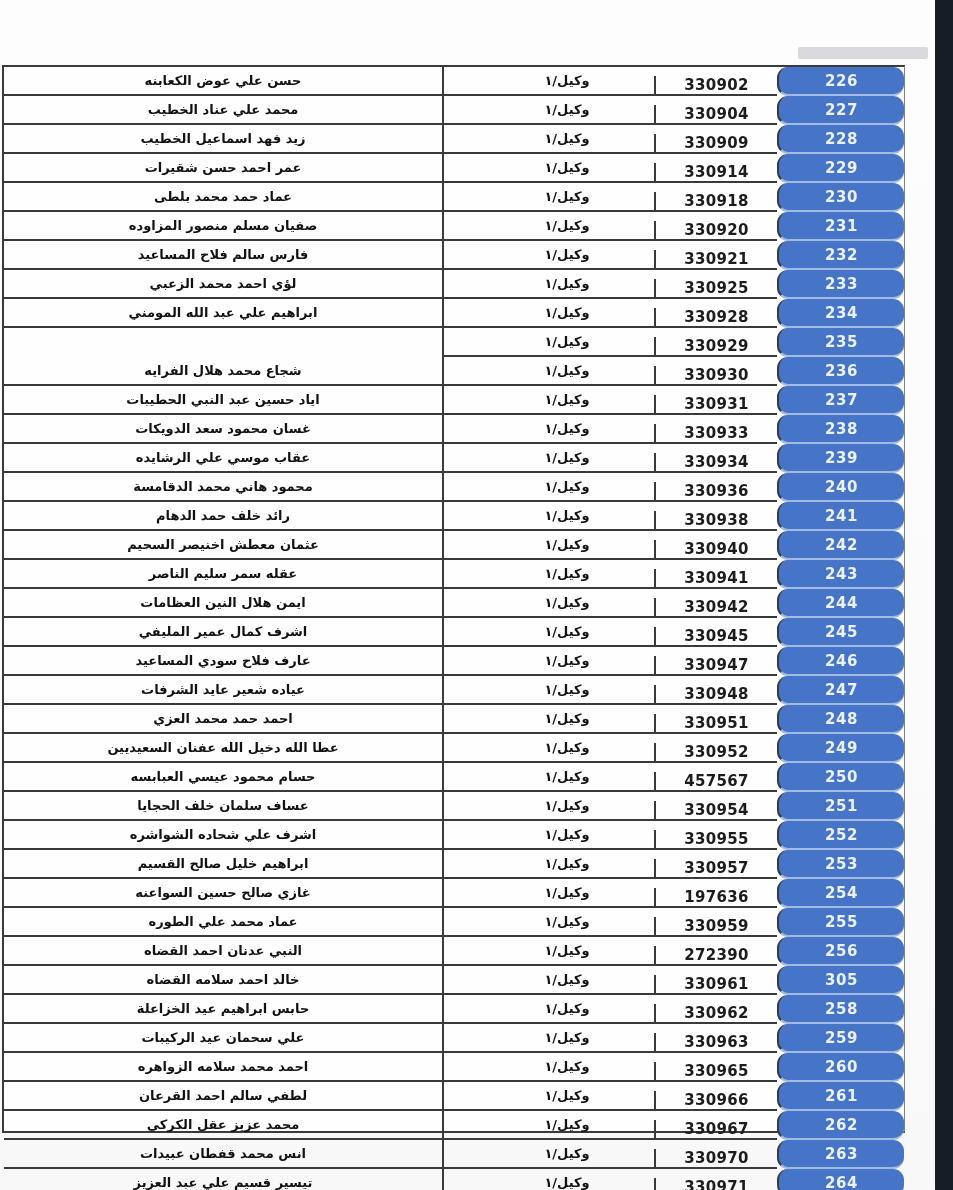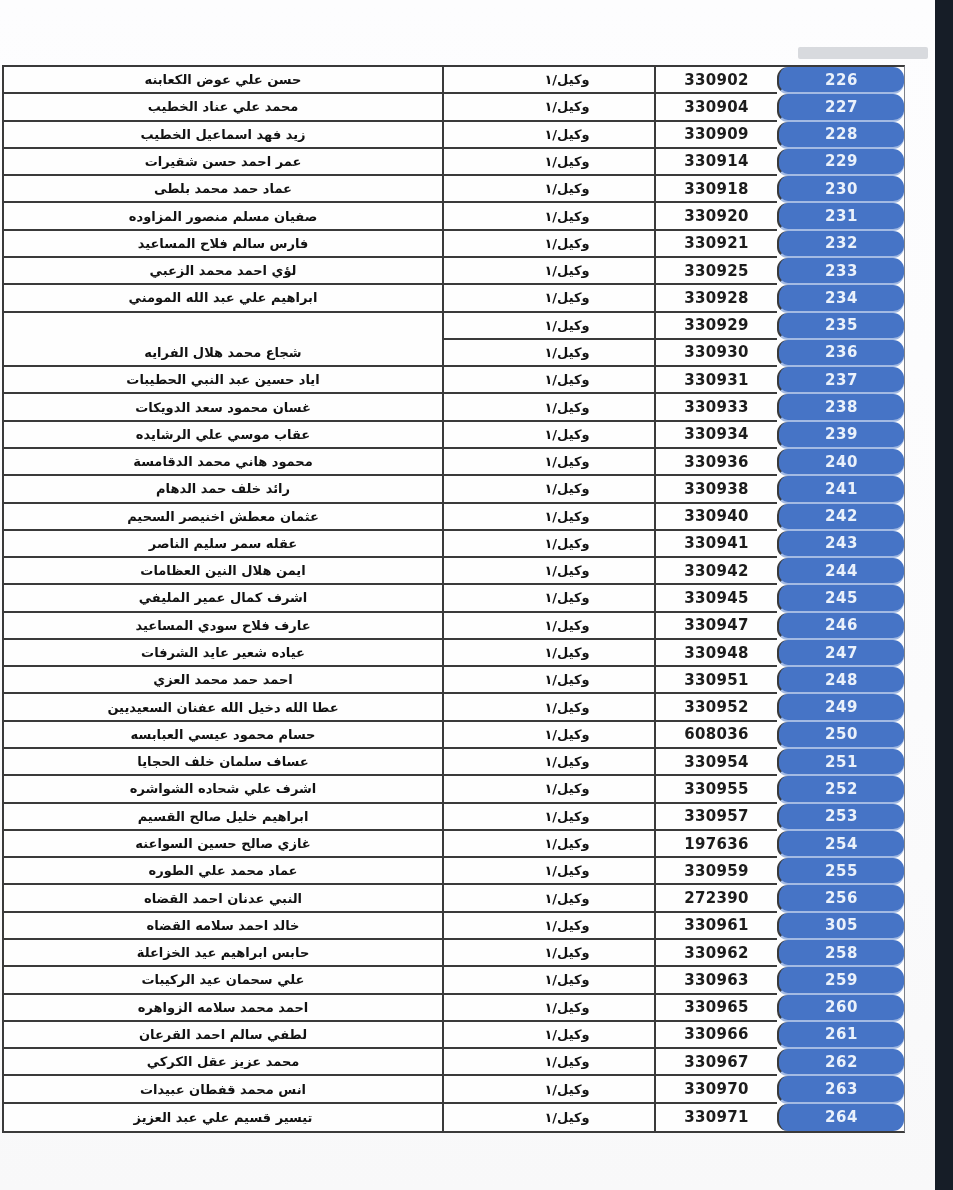--- a/index.html
+++ b/index.html
@@ -55,20 +55,21 @@
     border-left:2px solid var(--border);
     letter-spacing:.5px;
     border-radius:11px;
   }
   .row:not(:last-child) .cell.idx{border-bottom:2px solid rgba(255,255,255,.5);}
   .cell.num{
     width:123px;
     font-size:15px;font-weight:700;color:#1c1c1c;
     border-left:2px solid var(--border);
     letter-spacing:.3px;
+    margin-top:9px;
   }
   .cell.rank{
     width:212px;
     font-size:13px;font-weight:700;color:#141414;
     border-left:2px solid var(--border);
     padding-left:36px;
   }
   .cell.name{
     flex:1 1 auto;
     font-size:13px;font-weight:700;color:#121212;
@@ -242,21 +243,21 @@
 
   <div class="row">
     <div class="cell idx">249</div>
     <div class="cell num">330952</div>
     <div class="cell rank">وكيل/١</div>
     <div class="cell name">عطا الله دخيل الله عفنان السعيديين</div>
   </div>
 
   <div class="row">
     <div class="cell idx">250</div>
-    <div class="cell num">608036</div>
+    <div class="cell num">457567</div>
     <div class="cell rank">وكيل/١</div>
     <div class="cell name">حسام محمود عيسي العبابسه</div>
   </div>
 
   <div class="row">
     <div class="cell idx">251</div>
     <div class="cell num">330954</div>
     <div class="cell rank">وكيل/١</div>
     <div class="cell name">عساف سلمان خلف الحجايا</div>
   </div>

